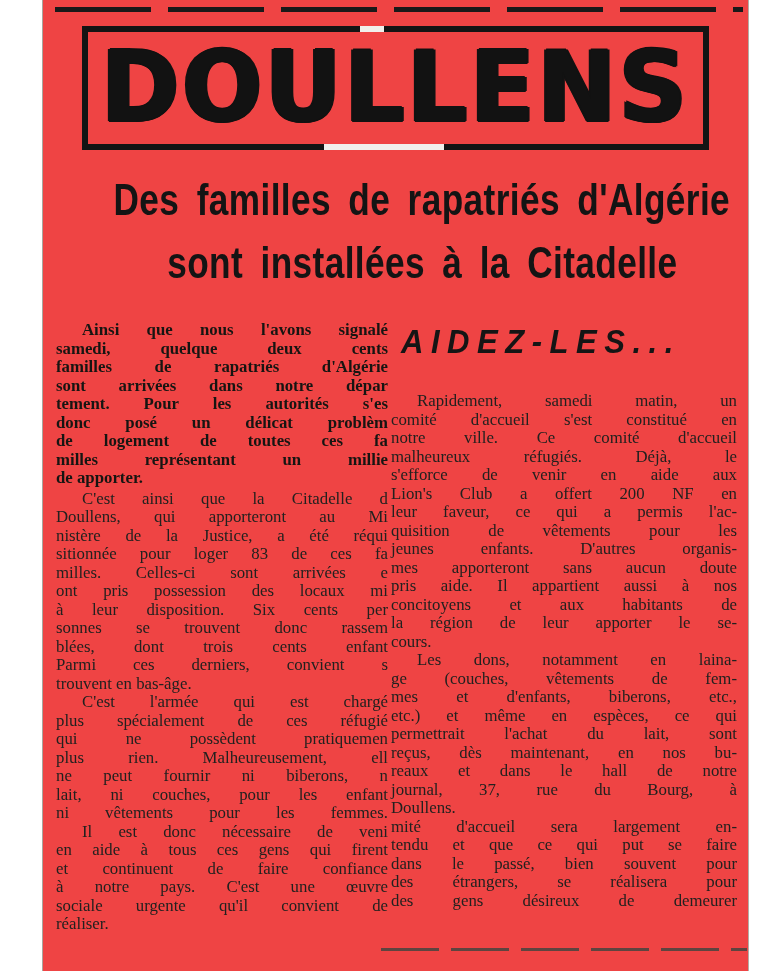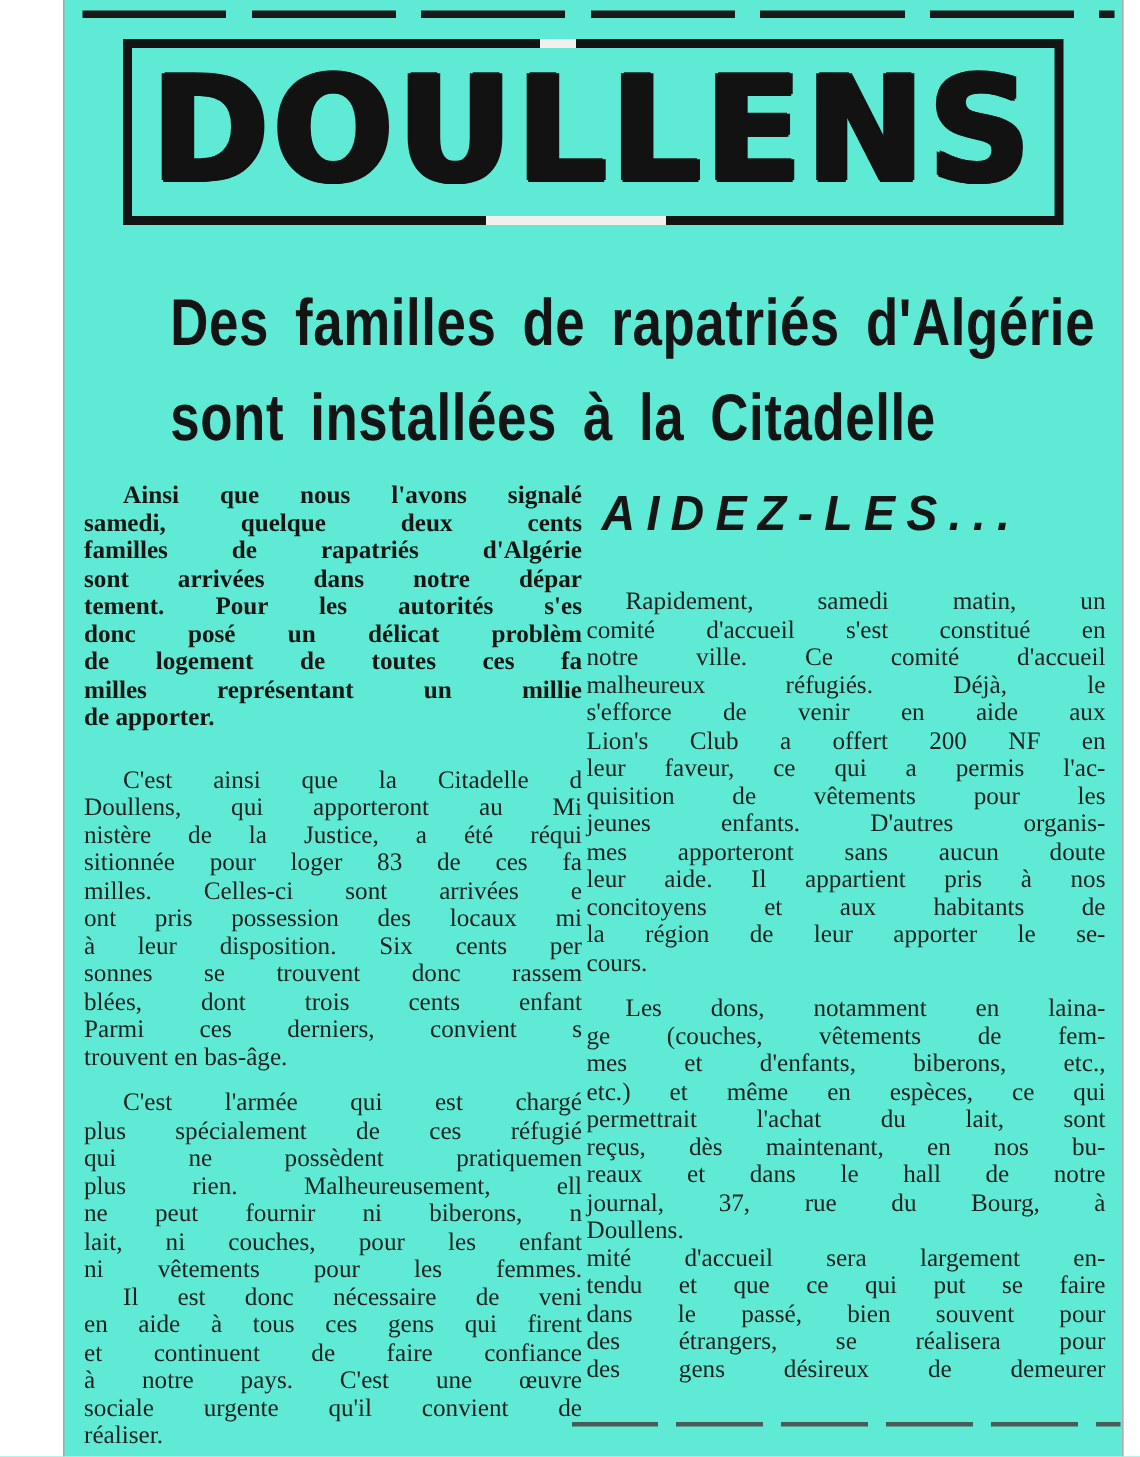--- a/index.html
+++ b/index.html
@@ -3,21 +3,21 @@
 <meta charset="utf-8">
 <style>
   html,body{margin:0;padding:0;}
   body{
     width:760px;height:971px;position:relative;overflow:hidden;
     background:#ffffff;
     font-family:"Liberation Serif", serif;
   }
   .clip{
     position:absolute;left:42px;top:0;width:707px;height:971px;
-    background:#5eead4;
+    background:#ef4444;
     border-left:1px solid #aaa69e;border-right:1px solid #b2aea6;
     box-sizing:border-box;
   }
   .top-rule{
     position:absolute;top:7px;left:12px;width:688px;height:5px;
     background:repeating-linear-gradient(90deg,#191919 0 96px,transparent 96px 113px);
   }
   .masthead{
     position:absolute;left:39px;top:26px;width:627px;height:124px;
     border:6px solid #141414;box-sizing:border-box;
@@ -33,44 +33,44 @@
   }
   .mast-gap-bottom{
     position:absolute;bottom:-6px;left:236px;width:120px;height:6px;
     background:#f1f0ec;
   }
   .mast-gap-top{
     position:absolute;top:-6px;left:272px;width:24px;height:6px;
     background:#f1f0ec;
   }
   .headline{
-    position:absolute;top:184px;left:0;width:100%;
-    text-align:left;color:#141414;
+    position:absolute;top:168px;left:0;width:100%;
+    text-align:right;color:#141414;
   }
   .hl{
     font-family:"Liberation Sans", sans-serif;font-weight:bold;
     font-size:44px;line-height:63px;white-space:nowrap;
     word-spacing:9px;letter-spacing:0.5px;
     transform:scaleX(0.80);transform-origin:50% 50%;
   }
   .cols{
     position:absolute;top:321px;left:13px;width:681px;
     display:flex;justify-content:space-between;
   }
   .col-left{width:332px;}
   .col-right{width:346px;}
   .ln{
     font-size:16.8px;line-height:18.5px;color:#22211f;
     text-align:justify;text-align-last:justify;
   }
   .ln.b{font-weight:bold;color:#161512;}
   .ln.ind{padding-left:26px;box-sizing:border-box;}
   .ln.end{text-align-last:left;}
-  .ln.gap{margin-top:12px;}
-  .ln.gap2{margin-top:23px;}
+  .ln.gap{margin-top:0;}
+  .ln.gap2{margin-top:2px;}
   .aidez{
     font-family:"Liberation Sans", sans-serif;
     font-style:italic;font-weight:bold;
     font-size:33px;letter-spacing:8px;color:#151515;
     margin:2px 0 31px 10px;white-space:nowrap;
     transform:scaleX(0.94);transform-origin:left center;
   }
   .bottom-rule{
     position:absolute;top:948px;left:338px;width:366px;height:3px;
     background:repeating-linear-gradient(90deg,#45443f 0 58px,transparent 58px 70px);
@@ -139,21 +139,21 @@
           <div class="ln ind">Rapidement, samedi matin, un</div>
           <div class="ln">comité d'accueil s'est constitué en</div>
           <div class="ln">notre ville. Ce comité d'accueil</div>
           <div class="ln">malheureux réfugiés. Déjà, le</div>
           <div class="ln">s'efforce de venir en aide aux</div>
           <div class="ln">Lion's Club a offert 200 NF en</div>
           <div class="ln">leur faveur, ce qui a permis l'ac-</div>
           <div class="ln">quisition de vêtements pour les</div>
           <div class="ln">jeunes enfants. D'autres organis-</div>
           <div class="ln">mes apporteront sans aucun doute</div>
-          <div class="ln">leur aide. Il appartient pris à nos</div>
+          <div class="ln">pris aide. Il appartient aussi à nos</div>
           <div class="ln">concitoyens et aux habitants de</div>
           <div class="ln">la région de leur apporter le se-</div>
           <div class="ln end">cours.</div>
           <div class="ln ind gap">Les dons, notamment en laina-</div>
           <div class="ln">ge (couches, vêtements de fem-</div>
           <div class="ln">mes et d'enfants, biberons, etc.,</div>
           <div class="ln">etc.) et même en espèces, ce qui</div>
           <div class="ln">permettrait l'achat du lait, sont</div>
           <div class="ln">reçus, dès maintenant, en nos bu-</div>
           <div class="ln">reaux et dans le hall de notre</div>

